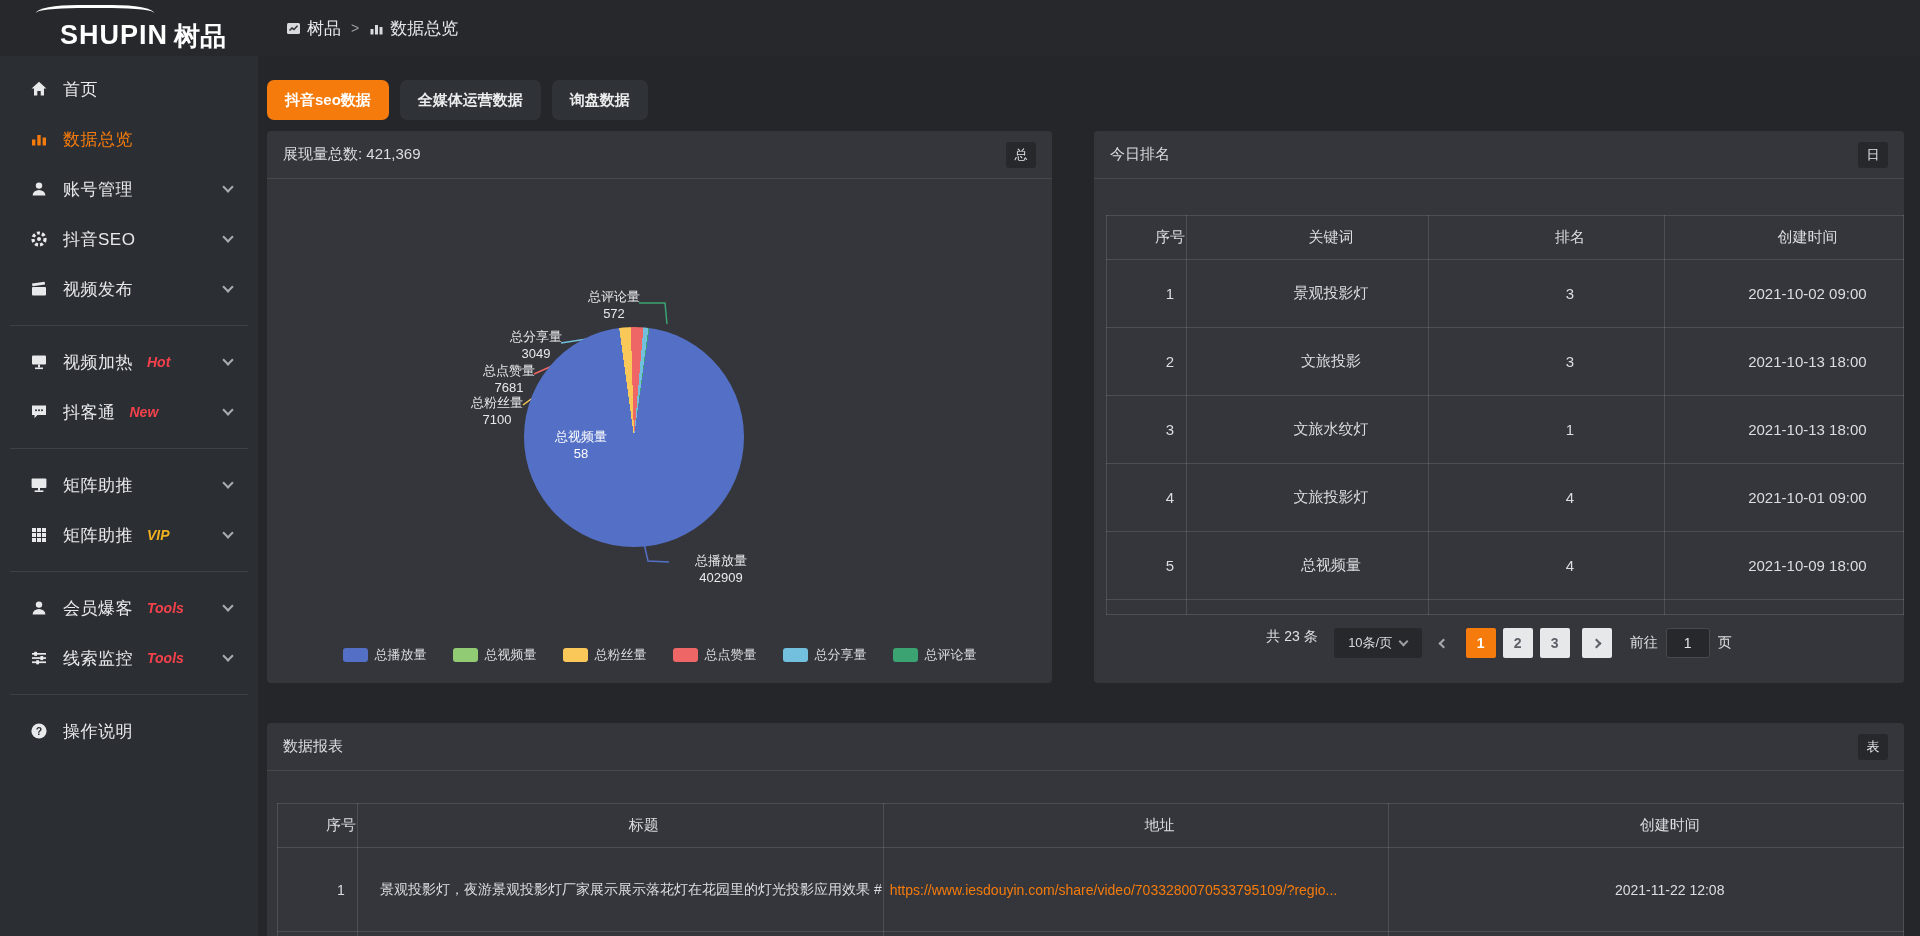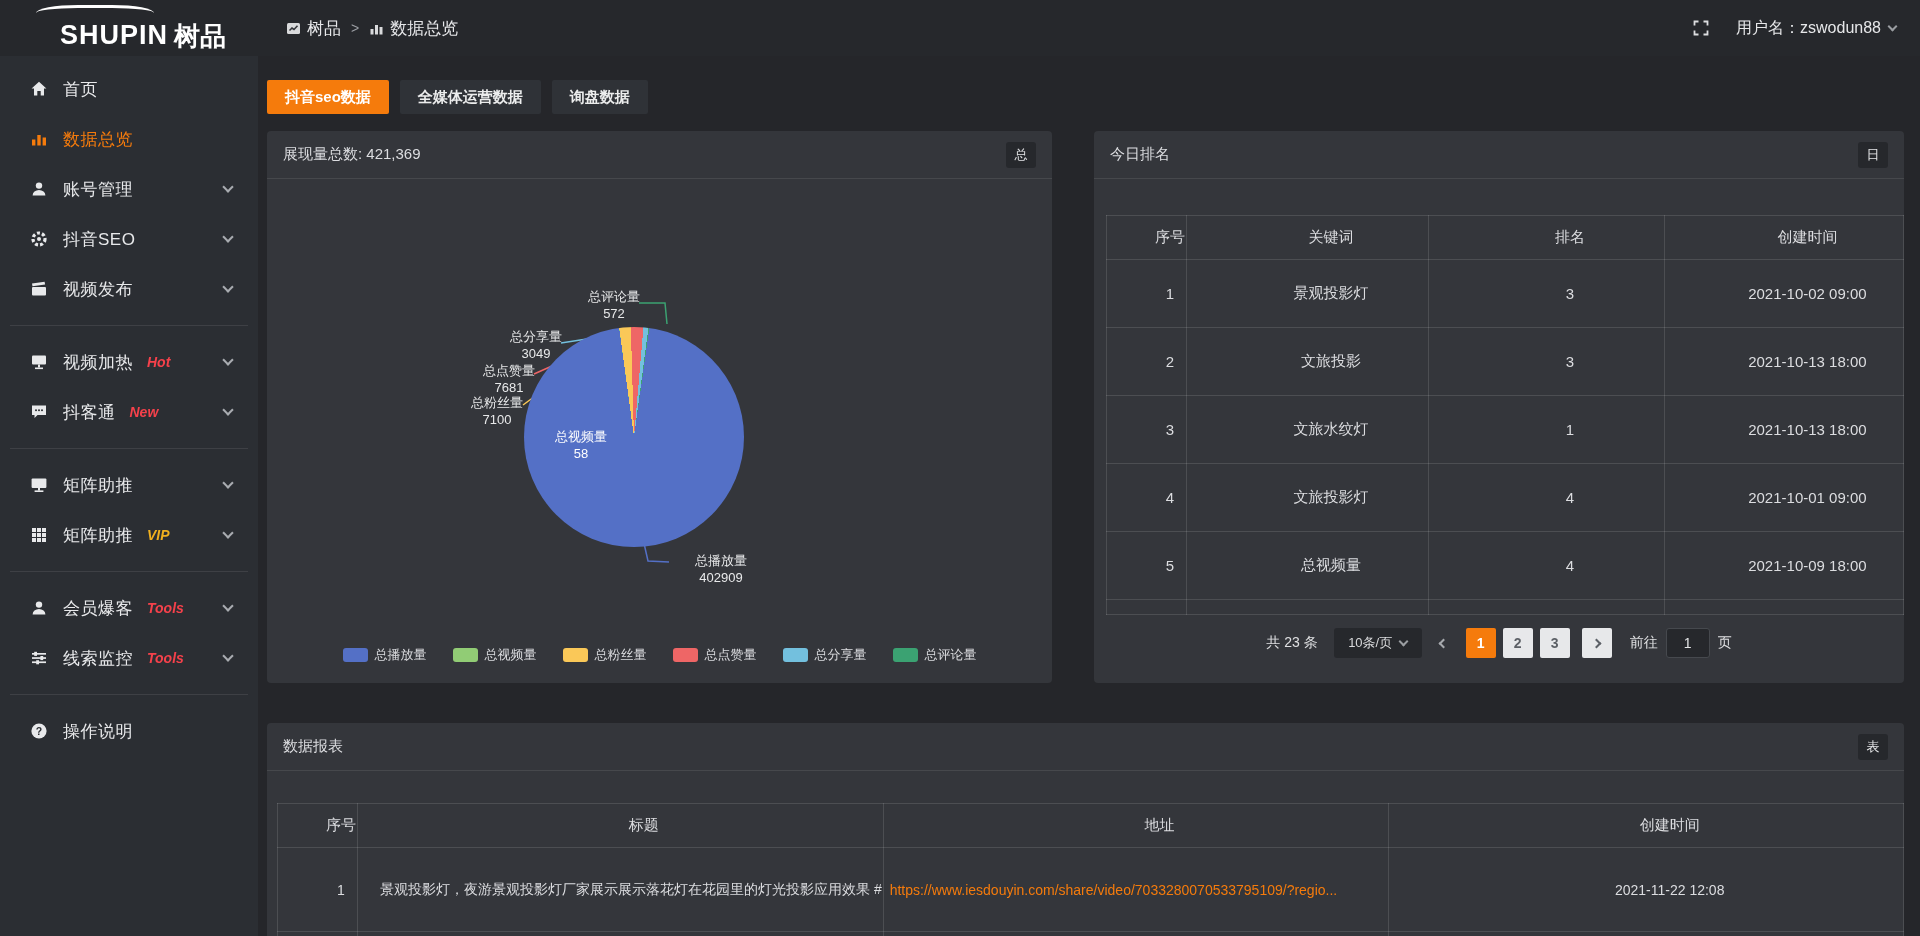--- a/index.html
+++ b/index.html
@@ -28,22 +28,22 @@
   .s-icon{width:18px;height:18px;margin-right:15px;display:inline-flex;}
   .s-icon svg{width:18px;height:18px;}
   .s-label{letter-spacing:.5px;}
   .s-badge{font-size:14px;font-weight:bold;font-style:italic;margin-left:14px;}
   .chev{position:absolute;right:26px;width:8px;height:8px;border-right:2px solid #a9acb1;border-bottom:2px solid #a9acb1;
         transform:rotate(45deg);margin-top:-4px;}
   .side-divider{height:1px;background:rgba(255,255,255,.09);margin:11px 10px;}
 
   
   .tabs{position:absolute;left:267px;top:80px;display:flex;gap:11px;z-index:3;}
-  .tab-btn{height:34px;padding:0 18px;display:flex;align-items:center;background:#2f3237;color:#eceded;
-           font-size:15px;font-weight:bold;border-radius:2px;cursor:pointer;}
+  .tab-btn{height:40px;padding:0 18px;display:flex;align-items:center;background:#2f3237;color:#eceded;
+           font-size:15px;font-weight:bold;border-radius:7px;cursor:pointer;}
   .tab-btn.active{background:#f57b0c;color:#fff;}
 
   
   .panel{position:absolute;background:#34363b;border-radius:4px;}
   .panel-overview{left:267px;top:131px;width:785px;height:552px;}
   .panel-ranking{left:1094px;top:131px;width:810px;height:552px;}
   .panel-report{left:267px;top:723px;width:1637px;height:260px;}
   .p-head{height:48px;display:flex;align-items:center;justify-content:space-between;padding:0 16px;
           border-bottom:1px solid rgba(255,255,255,.09);}
   .p-title{font-size:15px;color:#dcdde0;}
@@ -75,21 +75,21 @@
   .rank-table td{height:68px;font-size:15px;}
   .rank-table tr.stub td{height:15px;}
   .report-table{position:absolute;left:10px;top:80px;}
   .report-table th{height:44px;font-size:15px;}
   .report-table td{height:84px;font-size:14px;}
   .report-table td.title-cell{text-align:left;padding-left:22px;}
   .report-table td.url-cell{text-align:left;padding-left:6px;color:#f57b0c;}
   .report-table tr.stub td{height:10px;}
 
   
-  .pager{position:absolute;left:0;right:0;top:497px;display:flex;align-items:center;justify-content:center;gap:12px;font-size:14px;color:#dfe0e2;}
+  .pager{position:absolute;left:0;right:0;top:497px;display:flex;align-items:flex-start;justify-content:center;gap:12px;font-size:14px;color:#dfe0e2;}
   .pager-total{margin-right:4px;}
   .size-select{width:88px;height:30px;background:#26282c;border-radius:3px;display:flex;align-items:center;
                justify-content:center;gap:8px;font-size:13px;cursor:pointer;color:#d8d9db;}
   .caret-down{width:7px;height:7px;border-right:2px solid #9a9da1;border-bottom:2px solid #9a9da1;transform:rotate(45deg);margin-top:-3px;}
   .pg-prev{width:20px;height:30px;display:flex;align-items:center;justify-content:center;cursor:pointer;}
   .arr-l{width:7px;height:7px;border-left:2px solid #a6a9ad;border-bottom:2px solid #a6a9ad;transform:rotate(45deg);}
   .arr-r{width:7px;height:7px;border-right:2px solid #5c6066;border-top:2px solid #5c6066;transform:rotate(45deg);}
   .pg-pages{display:flex;gap:7px;}
   .pg-btn{min-width:30px;height:30px;padding:0 4px;background:#e7e8ea;color:#5c6066;border-radius:2px;
           display:flex;align-items:center;justify-content:center;font-weight:bold;cursor:pointer;}
@@ -119,34 +119,20 @@
         <span>树品</span>
       </span>
       <span class="crumb-sep">&gt;</span>
       <span class="crumb">
         <svg width="15" height="15" viewBox="0 0 15 15">
             <rect x="1.5" y="8" width="3" height="5.5" fill="#d9dadc"></rect>
             <rect x="6" y="4" width="3" height="9.5" fill="#d9dadc"></rect>
             <rect x="10.5" y="6" width="3" height="7.5" fill="#d9dadc"></rect>
           </svg>
         <span>数据总览</span>
-      </span>
-    </div>
-    <div class="top-right">
-      <span class="fs-icon">
-        <svg width="18" height="18" viewBox="0 0 18 18" fill="none" stroke="#dcdde0" stroke-width="1.8">
-            <path d="M2.5 6.5 V2.5 H6.5"></path>
-            <path d="M11.5 2.5 H15.5 V6.5"></path>
-            <path d="M15.5 11.5 V15.5 H11.5"></path>
-            <path d="M6.5 15.5 H2.5 V11.5"></path>
-          </svg>
-      </span>
-      <span class="user-box">
-        <span>用户名：zswodun88</span>
-        <span class="caret-down"></span>
       </span>
     </div>
   </div>
 
   <div class="sidebar">
     <div>
         <div class="side-item">
           <span class="s-icon">
             <svg viewBox="0 0 18 18" fill="currentColor">
               <path d="M9 1.8 L16.4 8.4 H14 V15.6 H10.7 V11 H7.3 V15.6 H4 V8.4 H1.6 Z"></path>

